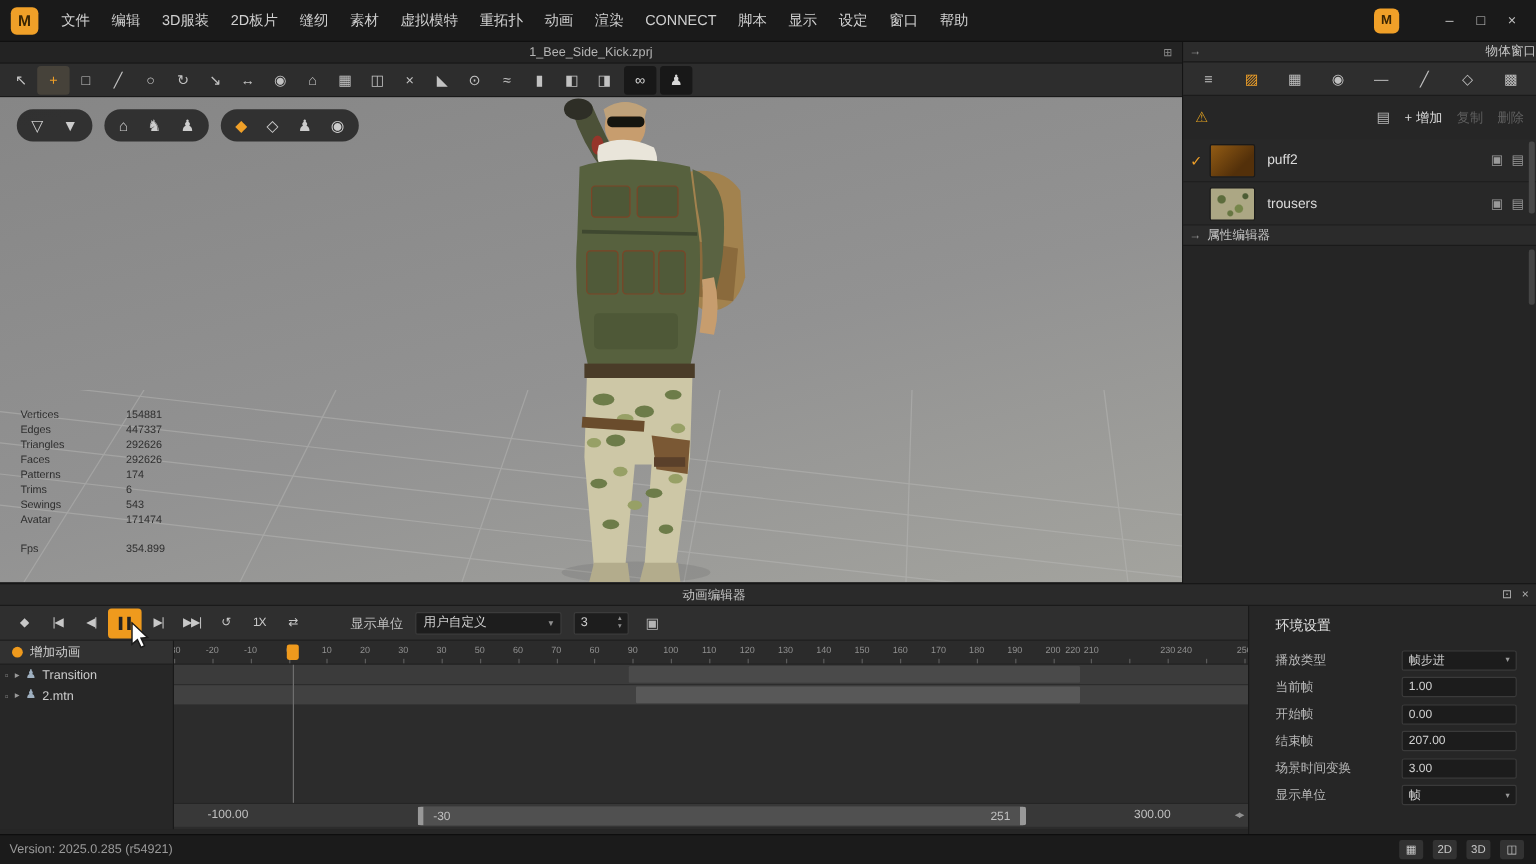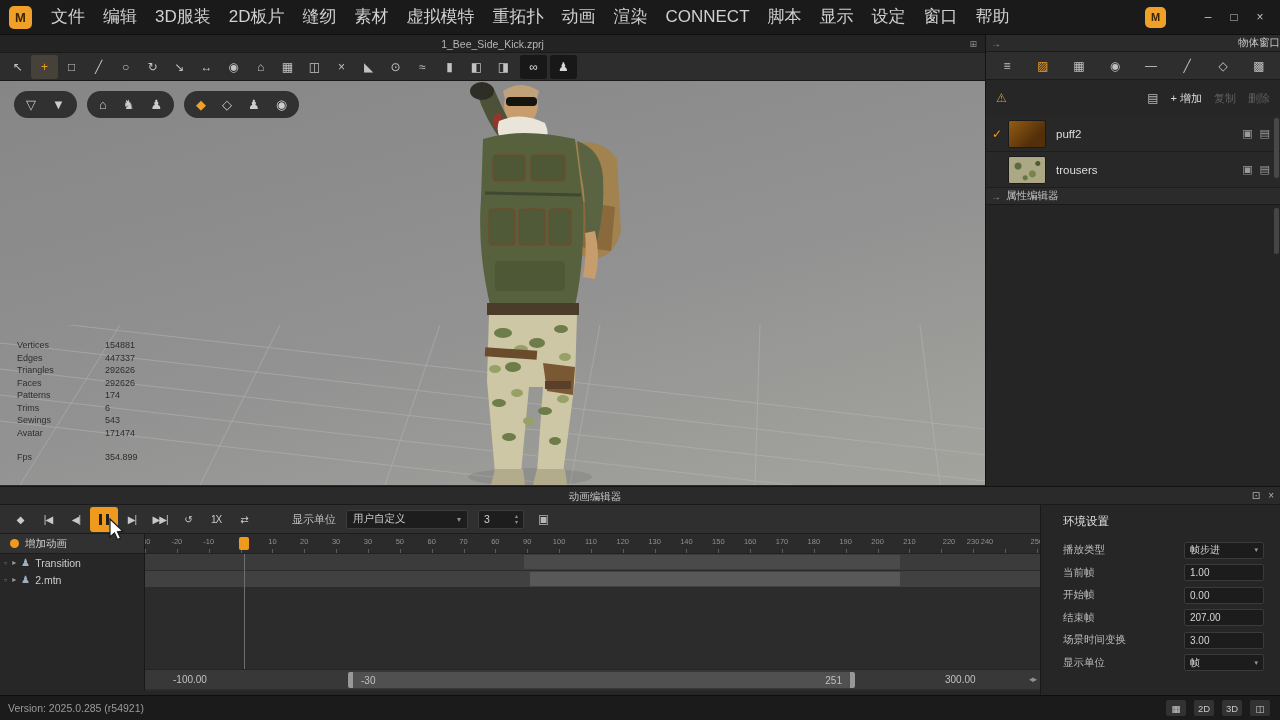--- a/index.html
+++ b/index.html
@@ -4,21 +4,21 @@
 <style>
 *{box-sizing:border-box;margin:0;padding:0;}
 html,body{background:#000;}
 #root{position:relative;width:1280px;height:720px;background:#1e1e1e;font-family:"Liberation Sans","DejaVu Sans",sans-serif;overflow:hidden;color:#c8c8c8;}
 .abs{position:absolute;}
 
 
 #menubar{left:0;top:0;width:1280px;height:35px;background:#1a1a1a;display:flex;align-items:center;border-bottom:1px solid #101010;}
 #logo{width:23px;height:23px;margin:0 10px 0 9px;background:#f0a028;border-radius:5px;color:#3a2503;font-weight:bold;font-size:13px;display:flex;align-items:center;justify-content:center;}
 #menu-items{display:flex;}
-.menu-item{font-size:17px;color:#d0d0d0;padding:0 9px;line-height:34px;white-space:nowrap;}
+.menu-item{font-size:12px;color:#d0d0d0;padding:0 9px;line-height:34px;white-space:nowrap;}
 #menu-right{margin-left:auto;display:flex;align-items:center;}
 #app-badge{width:21px;height:21px;background:#f0a028;border-radius:5px;color:#3a2503;font-size:11px;font-weight:bold;display:flex;align-items:center;justify-content:center;margin-right:30px;}
 #win-controls{display:flex;gap:2px;padding-right:8px;}
 .winbtn{width:24px;text-align:center;color:#c0c0c0;font-size:12px;line-height:34px;}
 
 
 #viewport{left:0;top:35px;width:985px;height:451px;background:#2d2d2d;}
 #vp-titlebar{height:18px;background:#232323;text-align:center;font-size:10.5px;color:#b5b5b5;line-height:18px;position:relative;border-bottom:1px solid #1a1a1a;}
 #vp-pin{position:absolute;right:8px;top:0;color:#8a8a8a;font-size:9px;}
 #viewport-tools{height:28px;background:#2d2d2d;display:flex;align-items:center;padding-left:4px;border-bottom:1px solid #191919;}
@@ -102,21 +102,21 @@
 #range-bar{position:absolute;left:0;top:135px;width:895px;height:20px;background:#383838;border-top:1px solid #252525;font-size:10px;color:#c0c0c0;}
 #range-min{position:absolute;left:28px;top:4px;}
 #range-max{position:absolute;left:800px;top:4px;}
 #range-arrows{position:absolute;right:4px;top:4px;color:#909090;font-size:9px;letter-spacing:-1px;}
 #range-thumb{position:absolute;left:203px;top:2px;width:507px;height:16px;background:#505050;border-left:5px solid #989898;border-right:5px solid #989898;border-radius:2px;display:flex;align-items:center;justify-content:space-between;padding:0 8px;}
 #env-panel{position:absolute;left:1040px;top:18px;width:240px;height:191px;background:#262626;border-left:1px solid #191919;}
 #env-title{font-size:11.5px;color:#e0e0e0;padding:9px 0 0 22px;}
 #env-fields{margin-top:10px;}
 .env-row{height:22.5px;display:flex;align-items:center;padding:0 16px 0 22px;justify-content:center;}
 .env-label{font-size:10.5px;color:#b8b8b8;white-space:nowrap;}
-.env-control{margin-left:auto;width:80px;height:17px;background:#1c1c1c;border:1px solid #3a3a3a;border-radius:2px;display:flex;align-items:center;padding:0 5px;font-size:10px;color:#d5d5d5;}
+.env-control{margin-left:auto;width:96px;height:17px;background:#1c1c1c;border:1px solid #3a3a3a;border-radius:2px;display:flex;align-items:center;padding:0 5px;font-size:10px;color:#d5d5d5;}
 .env-control .dd-arrow{margin-left:auto;font-size:7px;color:#999;}
 
 
 #statusbar{left:0;top:695px;width:1280px;height:25px;background:#1b1b1b;border-top:1px solid #0e0e0e;display:flex;align-items:center;}
 #version{font-size:10.5px;color:#9a9a9a;padding-left:8px;}
 #status-icons{margin-left:auto;display:flex;gap:8px;padding-right:10px;}
 .st-btn{min-width:20px;height:16px;background:#323232;border-radius:2px;color:#c8c8c8;font-size:9.5px;display:flex;align-items:center;justify-content:center;padding:0 3px;}
 #cursor{position:absolute;left:107px;top:518px;z-index:99;}
 </style>
 </head>
@@ -469,21 +469,21 @@
           <div class="tick-label" style="left: 637.011px;">170</div>
           <div class="tick" style="left: 668.861px;"></div>
           <div class="tick-label" style="left: 668.861px;">180</div>
           <div class="tick" style="left: 700.712px;"></div>
           <div class="tick-label" style="left: 700.712px;">190</div>
           <div class="tick" style="left: 732.562px;"></div>
           <div class="tick-label" style="left: 732.562px;">200</div>
           <div class="tick" style="left: 764.413px;"></div>
           <div class="tick-label" style="left: 764.413px;">210</div>
           <div class="tick" style="left: 796.263px;"></div>
-          <div class="tick-label" style="left: 804px;">220</div>
+          <div class="tick-label" style="left: 749px;">220</div>
           <div class="tick" style="left: 828.114px;"></div>
           <div class="tick-label" style="left: 828.114px;">230</div>
           <div class="tick" style="left: 859.964px;"></div>
           <div class="tick-label" style="left: 842px;">240</div>
           <div class="tick" style="left: 891.815px;"></div>
           <div class="tick-label" style="left: 891.815px;">250</div>
         </div>
       <div id="playhead-line" style="left: 98.7367px;"></div>
       <div id="track-rows">
         <div class="trow r0"></div>

